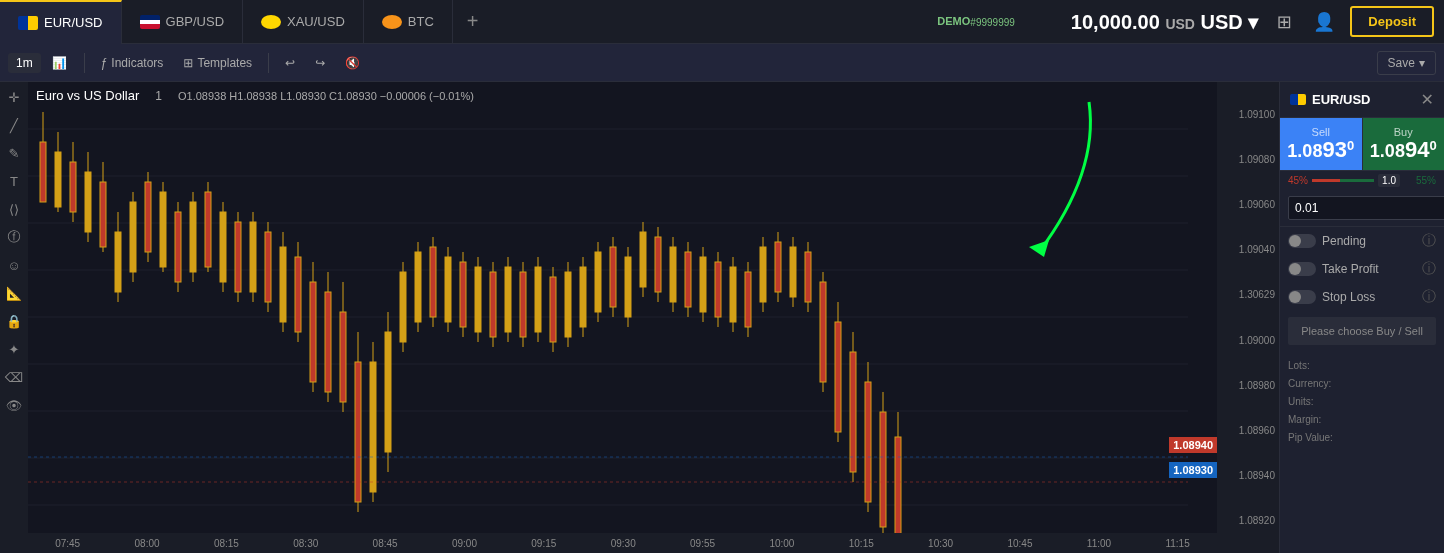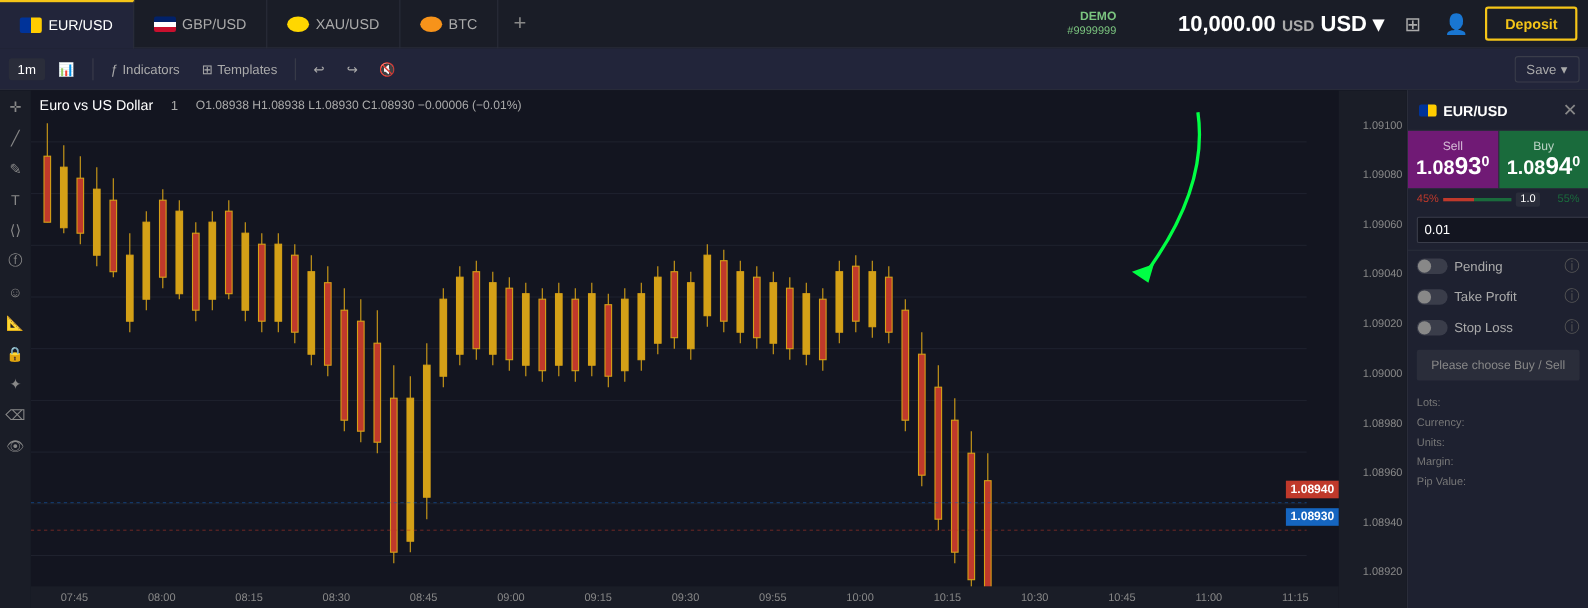--- a/index.html
+++ b/index.html
@@ -61,21 +61,21 @@
       margin-left: auto;
       display: flex;
       align-items: center;
       gap: 12px;
       padding-right: 10px;
     }
     .demo-label {
       font-size: 11px;
       color: #7bc47f;
       display: flex;
-      flex-direction: column;
+      flex-direction: row;
       align-items: flex-end;
       line-height: 1.3;
     }
     .demo-label span:first-child { font-weight: bold; }
     .balance {
       font-size: 20px;
       font-weight: bold;
       color: #fff;
       cursor: pointer;
       margin-left: 44px;
@@ -269,21 +269,21 @@
       display: flex;
       border-bottom: 1px solid #2a2d3a;
     }
     .sell-btn, .buy-btn {
       flex: 1;
       padding: 8px 4px;
       text-align: center;
       cursor: pointer;
     }
     .sell-btn {
-      background: #701a75;
+      background: #3b82f6;
       border-right: 1px solid #2a2d3a;
     }
     .buy-btn {
       background: #1a6b3c;
     }
     .btn-label {
       font-size: 11px;
       color: rgba(255,255,255,0.7);
     }
     .btn-price {
@@ -623,21 +623,21 @@
 
       <line x1="0" y1="400" x2="1160" y2="400" stroke="#c0392b" stroke-width="0.5" stroke-dasharray="3,3"></line>
       <line x1="0" y1="375" x2="1160" y2="375" stroke="#1565c0" stroke-width="0.5" stroke-dasharray="3,3"></line>
     </svg>
 
     <div class="price-scale">
       <span>1.09100</span>
       <span>1.09080</span>
       <span>1.09060</span>
       <span>1.09040</span>
-      <span>1.09020</span>
+      <span>1.30629</span>
       <span>1.09000</span>
       <span>1.08980</span>
       <span>1.08960</span>
       <span>1.08940</span>
       <span>1.08920</span>
     </div>
 
     <div class="price-current price-ask" style="bottom: 100px; right: 62px;">1.08940</div>
     <div class="price-current price-bid" style="bottom: 75px; right: 62px;">1.08930</div>
 

